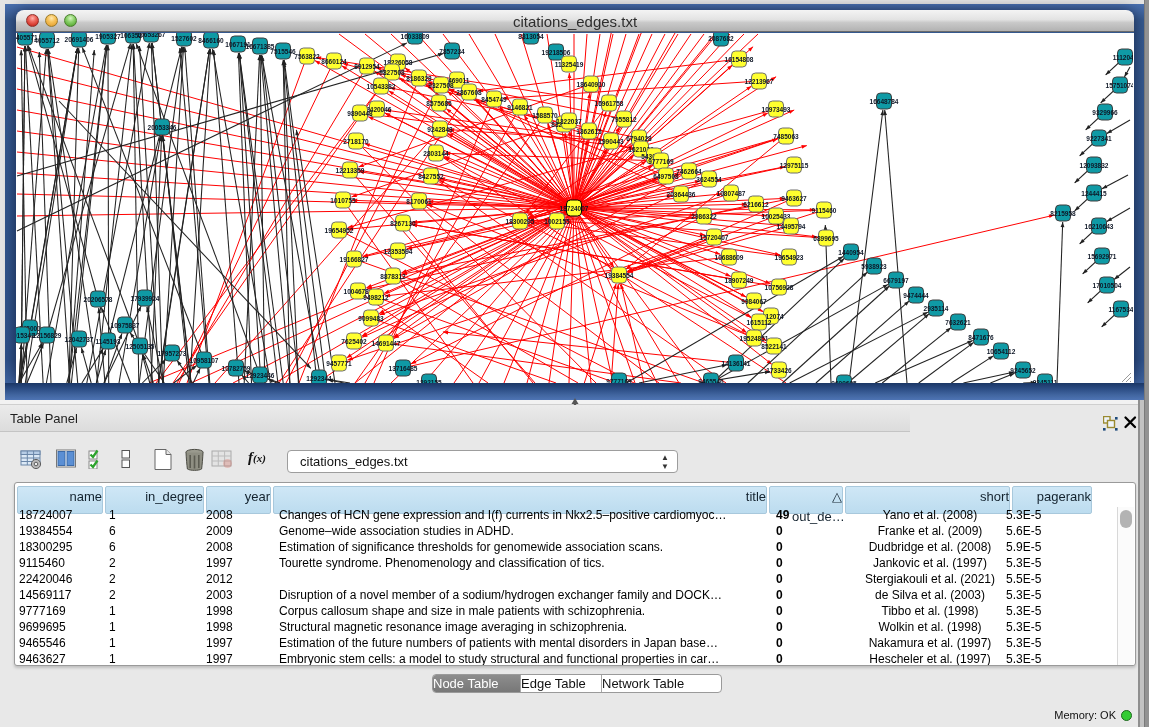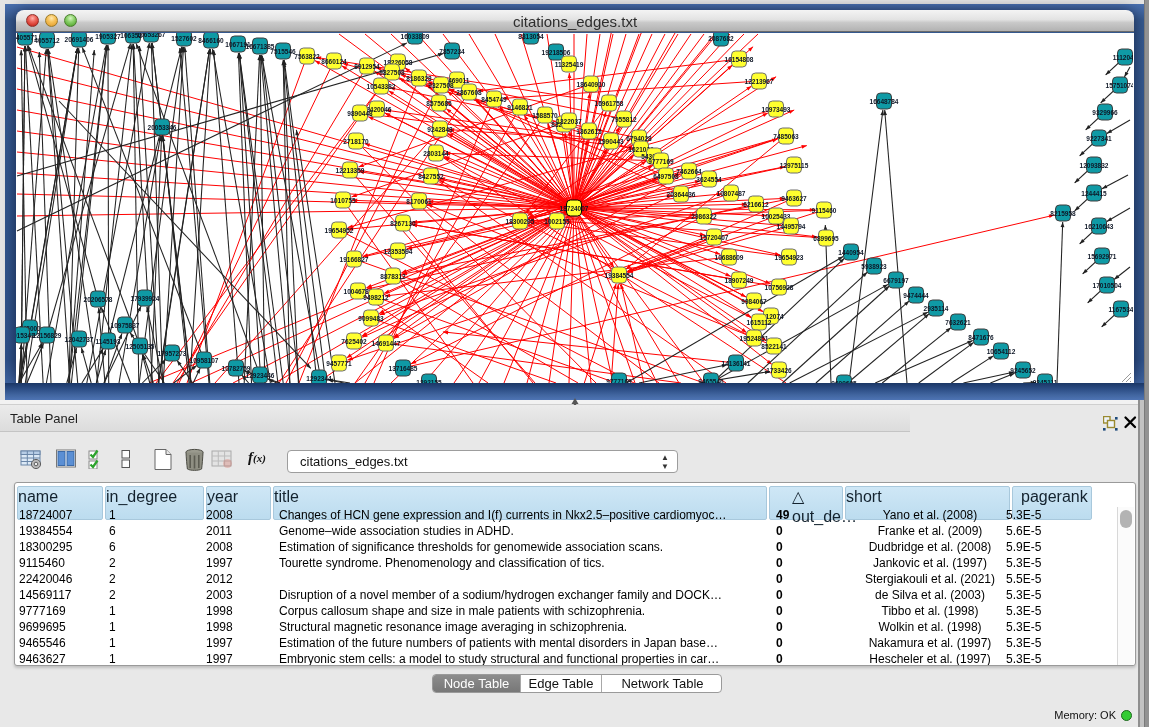--- a/index.html
+++ b/index.html
@@ -31,33 +31,33 @@
 #closeico { position:absolute; left:1123px; top:10px; width:15px; height:15px; }
 #toolbar { position:absolute; left:0; top:32px; width:1149px; height:50px; }
 .ico { position:absolute; top:16px; }
 #dropdown { position:absolute; left:287px; top:18px; width:391px; height:23px; background:#fff;
   border:1px solid #9d9d9d; border-radius:4px; font-size:13px; color:#111; line-height:21px; padding-left:12px; }
 #dropdown .stepper { position:absolute; right:8px; top:2px; font-size:8px; color:#333; line-height:9px; text-align:center;}
 
 #tablebox { position:absolute; left:14px; top:82px; width:1122px; height:184px; background:#fff;
   border:1px solid #9a9a9a; border-radius:3px; box-shadow:0 2px 3px rgba(0,0,0,0.18); overflow:hidden; }
 #thead { position:absolute; left:1px; top:3px; height:20px; width:1104px; }
-.hc { position:absolute; top:0; height:34px; background:linear-gradient(180deg,#cfe7f6,#bcdcef); 
-  font-size:16px; color:#13222e; text-align:left; line-height:20px; border:1px solid #a8c8dc; border-radius:2px;}
+.hc { position:absolute; top:0; height:28px; background:linear-gradient(180deg,#cfe7f6,#bcdcef); 
+  font-size:13px; color:#13222e; text-align:right; line-height:20px; border:1px solid #a8c8dc; border-radius:2px;}
 .trow { position:relative; height:16px; font-size:12px; color:#000; white-space:nowrap; }
 .trow span { position:absolute; top:0; line-height:16px; }
 .c1 { left:3px; } .c2 { left:93px; } .c3 { left:190px; } .c4 { left:263px; }
 .c5 { left:760px;font-weight:bold; } .c6 { left:831px; width:166px; text-align:center; } .c7 { left:990px; }
 #rows { position:absolute; left:1px; top:24px; width:1104px; }
 #vscroll { position:absolute; right:1px; top:24px; width:17px; height:158px; border-left:1px solid #d8d8d8; background:#fbfbfb;}
 #vthumb { position:absolute; left:2px; top:3px; width:12px; height:18px; background:#b3b3b3; border-radius:6px; }
 
 #tabs { position:absolute; left:432px; top:274px; width:290px; height:19px; border:1px solid #9a9a9a;
   border-radius:4px; background:#fff; overflow:hidden; font-size:13px; }
-#tabs div { position:absolute; top:0; height:19px; line-height:18px; text-align:center; color:#111; }
+#tabs div { position:absolute; top:0; height:19px; line-height:18px; text-align:left; color:#111; }
 #tabs .sel { background:linear-gradient(180deg,#8d8d8d,#757575); color:#fff; }
 #memory { position:absolute; right:33px; top:309px; font-size:11px; color:#111; }
 #memdot { position:absolute; left:1121px; top:310px; width:11px; height:11px; border-radius:50%;
   background:#33cc33; border:1px solid #1d681d; }
 #rstrip1 { position:absolute; left:1138px; top:0; width:2px; height:327px; background:#8f8f8f; }
 #rstrip2 { position:absolute; left:1140px; top:0; width:6px; height:327px; background:#c2c2c2; }
 
 </style></head>
 <body>
 <div id="top">
@@ -1039,21 +1039,21 @@
           <span class="c2">1</span>
           <span class="c3">2008</span>
           <span class="c4">Changes of HCN gene expression and I(f) currents in Nkx2.5–positive cardiomyoc…</span>
           <span class="c5">49</span>
           <span class="c6">Yano et al. (2008)</span>
           <span class="c7">5.3E-5</span>
         </div>
 <div class="trow">
           <span class="c1">19384554</span>
           <span class="c2">6</span>
-          <span class="c3">2011</span>
+          <span class="c3">2009</span>
           <span class="c4">Genome–wide association studies in ADHD.</span>
           <span class="c5">0</span>
           <span class="c6">Franke et al. (2009)</span>
           <span class="c7">5.6E-5</span>
         </div>
 <div class="trow">
           <span class="c1">18300295</span>
           <span class="c2">6</span>
           <span class="c3">2008</span>
           <span class="c4">Estimation of significance thresholds for genomewide association scans.</span>

